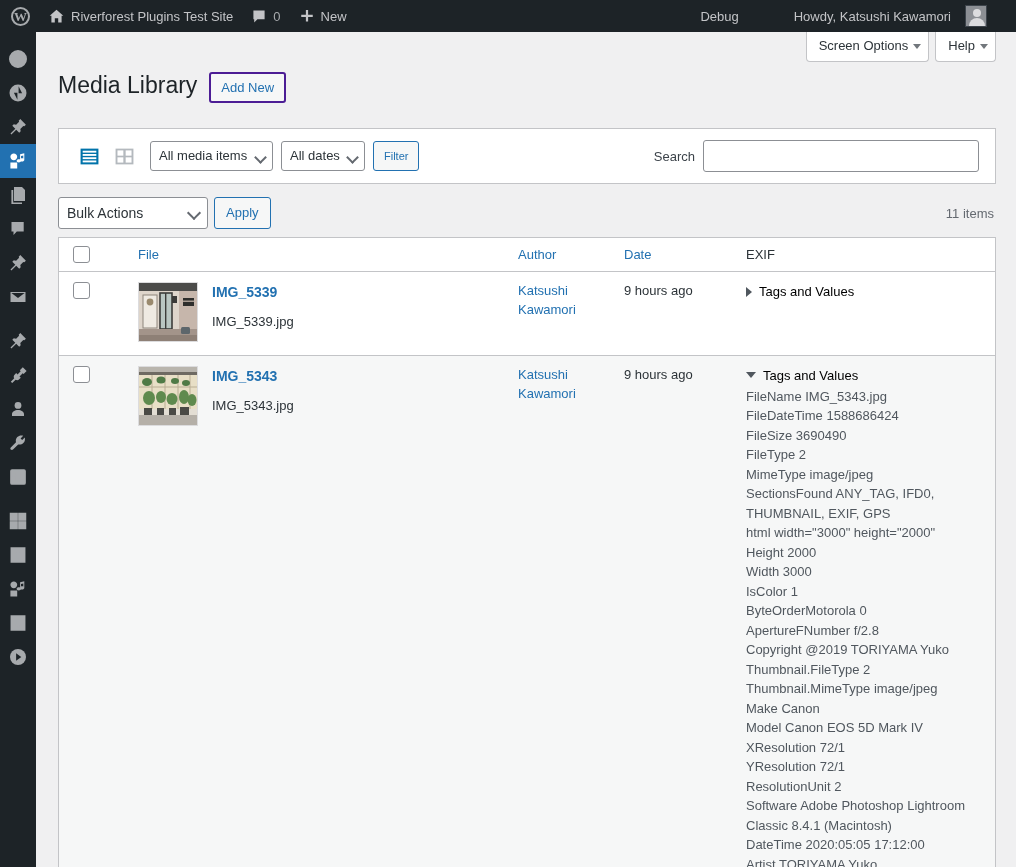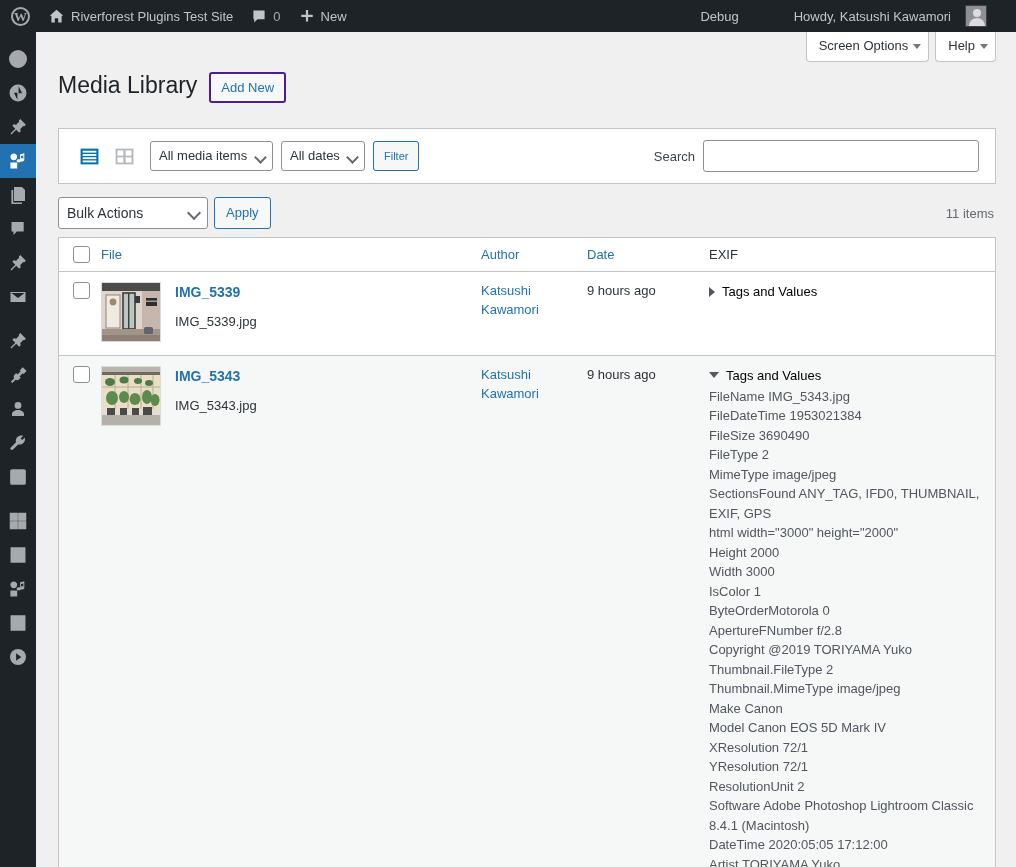--- a/index.html
+++ b/index.html
@@ -216,21 +216,21 @@
   }
   .mt-row {
     display: flex;
     border-bottom: 1px solid #c3c4c7;
     align-items: flex-start;
   }
   .mt-row.thead { height: 34px; align-items: center; }
   .mt-row.striped { background: #f6f7f7; }
   .c-cb { width: 42px; padding-left: 14px; padding-top: 10px; flex: none; }
   .mt-row.thead .c-cb { padding-top: 0; }
-  .c-file { width: 380px; flex: none; padding-top: 10px; display: flex; gap: 14px; }
+  .c-file { width: 380px; flex: none; padding-top: 10px; display: flex; gap: 14px; margin-left: 37px; }
   .mt-row.thead .c-file { padding-top: 0; display: block; }
   .c-author { width: 106px; flex: none; padding-top: 10px; }
   .mt-row.thead .c-author { padding-top: 0; }
   .c-date { width: 122px; flex: none; padding-top: 10px; }
   .mt-row.thead .c-date { padding-top: 0; }
   .c-exif { flex: 1 1 auto; padding-top: 10px; padding-right: 14px; }
   .mt-row.thead .c-exif { padding-top: 0; }
 
   .cb-box {
     width: 17px; height: 17px;
@@ -659,21 +659,21 @@
       <div class="c-date">
         <span class="date-cell">9 hours ago</span>
       </div>
       <div class="c-exif">
         <div class="exif-summary">
           <span class="tri open"></span>
           <span>Tags and Values</span>
         </div>
         <ul class="exif-list" id="exif-list-1">
             <li>FileName IMG_5343.jpg</li>
-            <li>FileDateTime 1953021384</li>
+            <li>FileDateTime 1588686424</li>
             <li>FileSize 3690490</li>
             <li>FileType 2</li>
             <li>MimeType image/jpeg</li>
             <li>SectionsFound ANY_TAG, IFD0, THUMBNAIL, EXIF, GPS</li>
             <li>html width="3000" height="2000"</li>
             <li>Height 2000</li>
             <li>Width 3000</li>
             <li>IsColor 1</li>
             <li>ByteOrderMotorola 0</li>
             <li>ApertureFNumber f/2.8</li>

